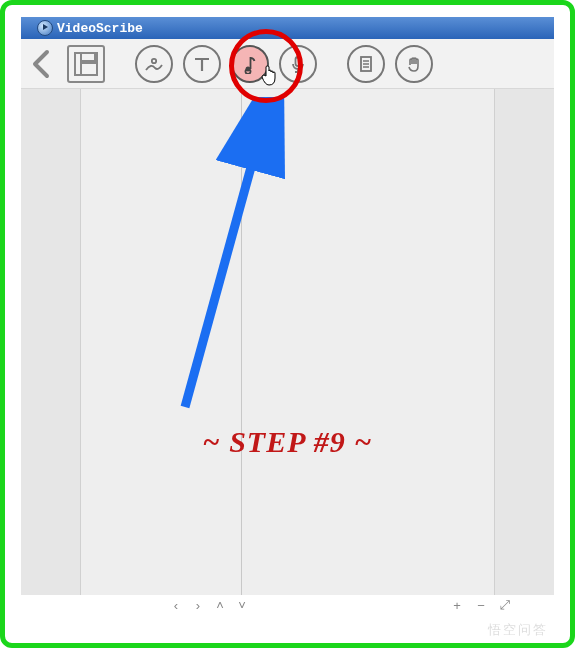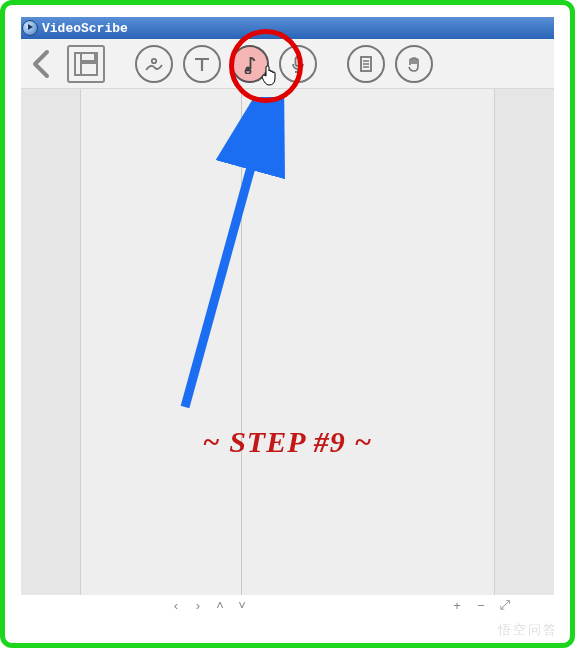--- a/index.html
+++ b/index.html
@@ -17,21 +17,21 @@
 
   
   .titlebar {
     position: absolute;
     left: 16px; top: 12px; right: 16px;
     height: 22px;
     background: linear-gradient(#5a8fd6, #2a64b8);
     display: flex;
     align-items: center;
     gap: 4px;
-    padding-left: 1px;
+    padding-left: 16px;
   }
   .titlebar .logo {
     width: 16px; height: 16px; border-radius: 50%;
     background: radial-gradient(circle at 35% 35%, #cfe6ff, #4078c0);
     border: 1px solid #234a80;
     position: relative;
   }
   .titlebar .logo::after {
     content: ""; position: absolute; left: 5px; top: 3px;
     border-left: 5px solid #1a3860;
@@ -156,21 +156,21 @@
     font-family: Georgia, "Times New Roman", serif;
     font-style: italic;
     font-weight: bold;
     font-size: 30px;
     color: #c11818;
     letter-spacing: 1px;
     z-index: 40;
   }
 
   .watermark {
-    position:absolute; right:12px; bottom:4px;
+    position:absolute; right:22px; bottom:4px;
     font-size:13px; color:rgba(120,120,120,.25);
     letter-spacing:2px;
   }
 </style>
 </head>
 <body>
 
 <div class="titlebar">
   <div class="logo"></div>
   <div class="title">VideoScribe</div>

